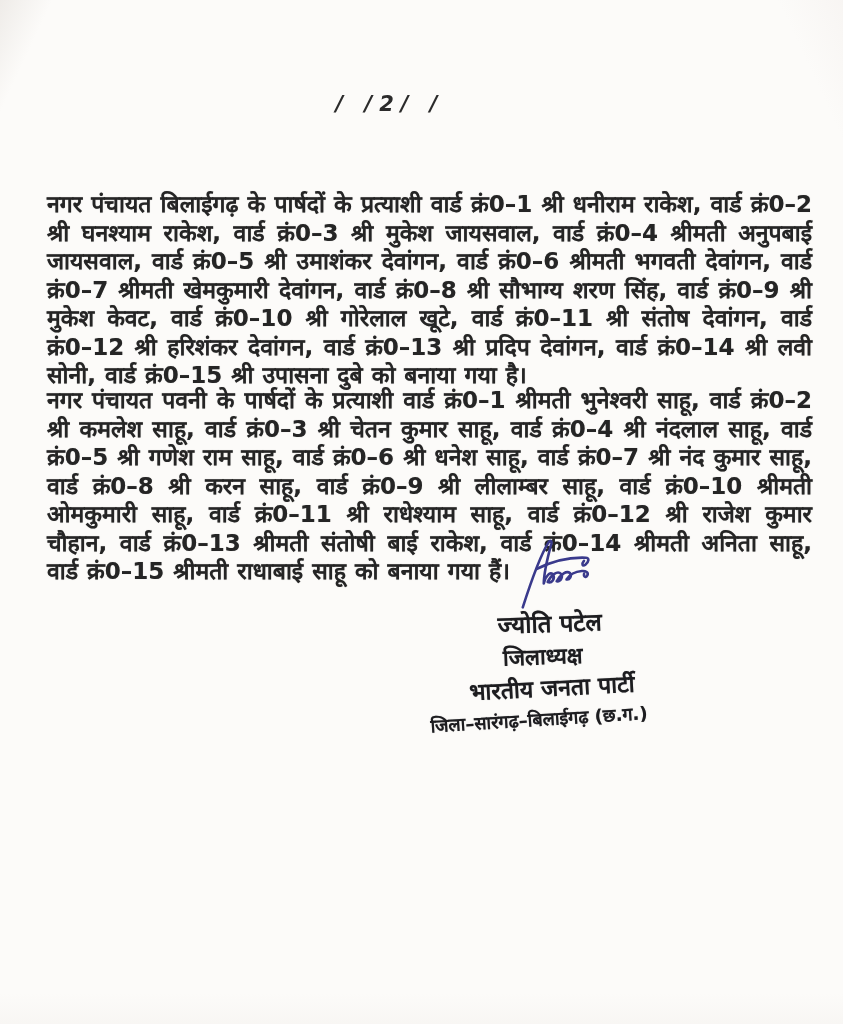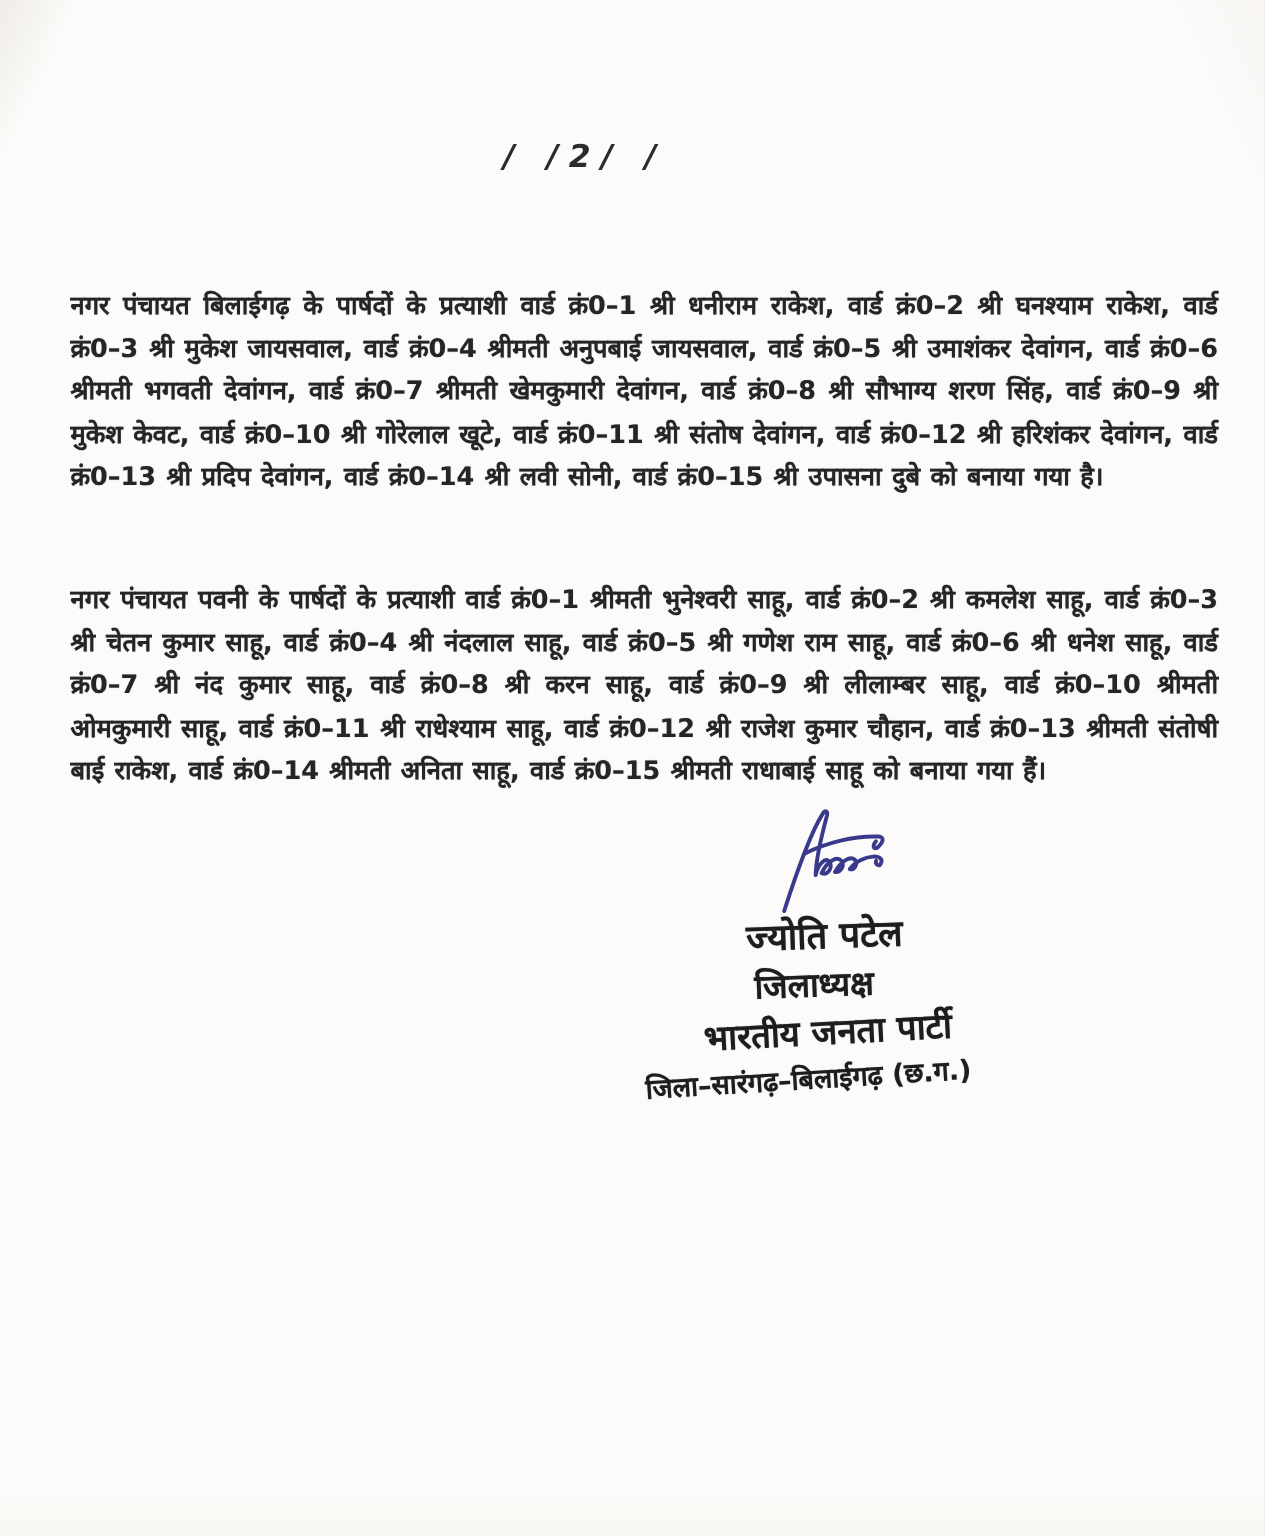--- a/index.html
+++ b/index.html
@@ -29,21 +29,21 @@
     font-size: 21px;
     font-weight: 700;
     letter-spacing: 7px;
     color: #2b2b2b;
     font-style: italic;
   }
   .body-text {
     position: absolute;
     left: 47px;
     width: 765px;
-    font-size: 17px;
+    font-size: 23px;
     font-weight: 700;
     line-height: 28.5px;
     color: #252525;
     text-align: justify;
     text-shadow: 0 0 0.7px rgba(45,45,45,0.45);
     word-spacing: 1px;
   }
   .para-1 { top: 190px; }
   .para-2 { top: 386px; }
   .signature-area {

